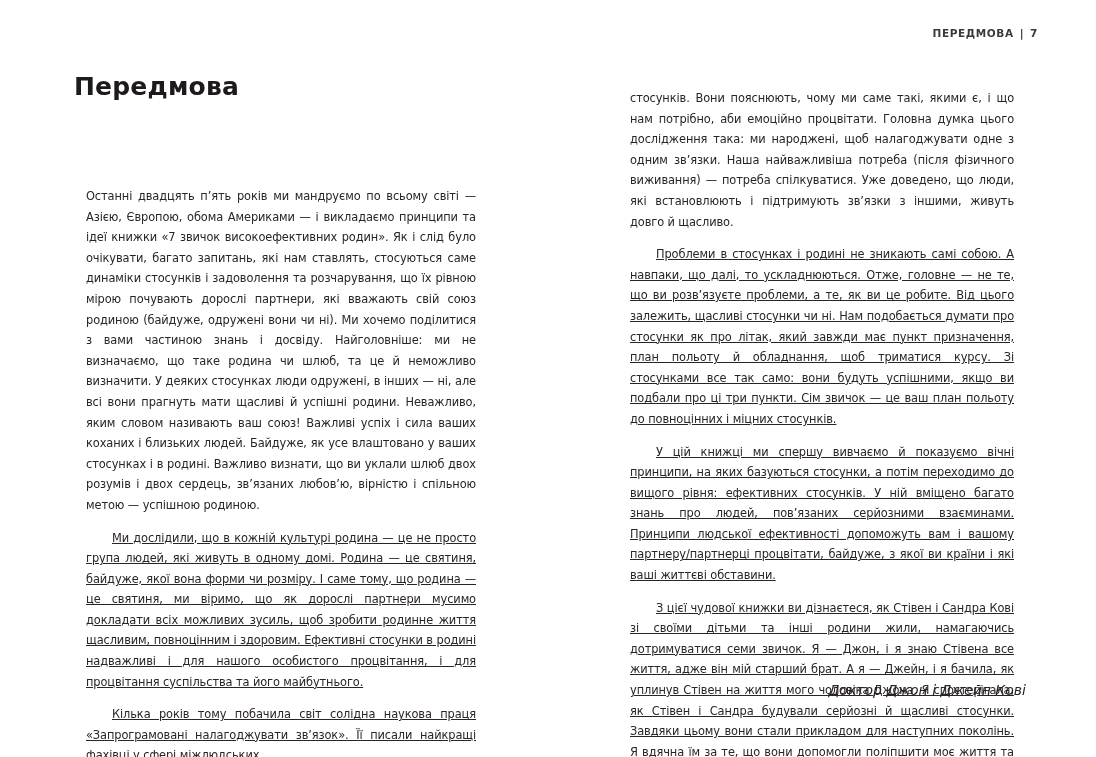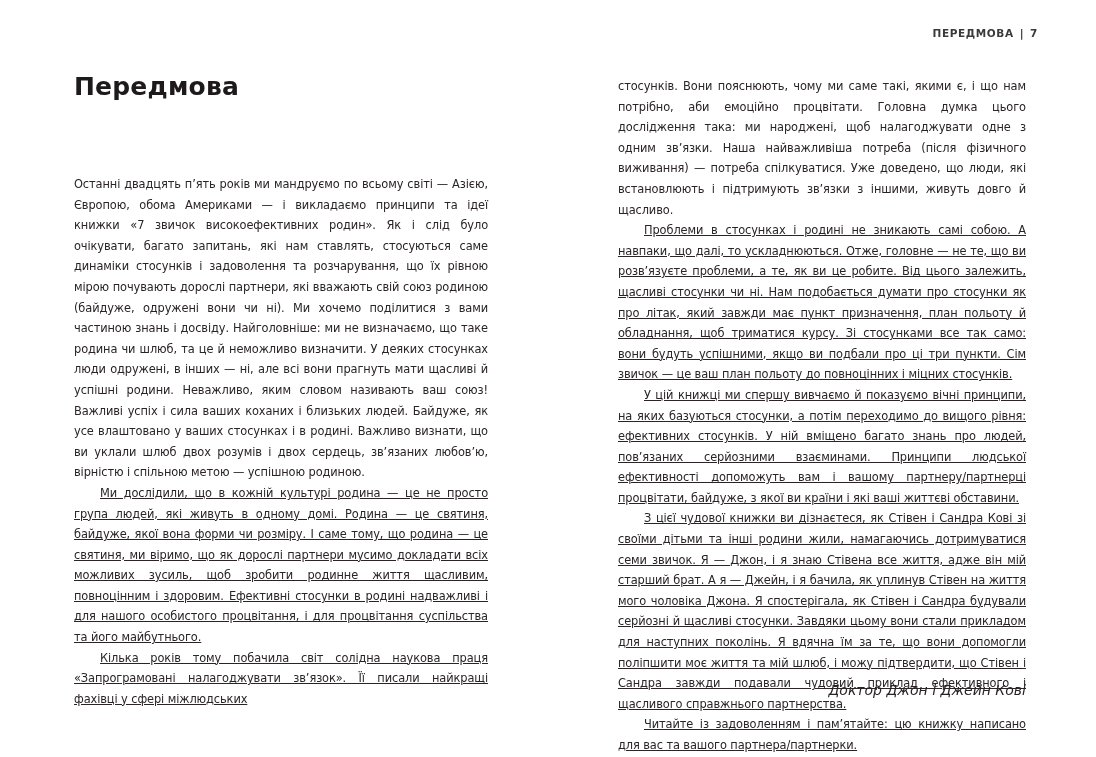--- a/index.html
+++ b/index.html
@@ -9,21 +9,21 @@
                   font-weight: bold; letter-spacing: 0.6px; color: #3a3a3a; text-align: right; }
   .running-head .sep { margin: 0 6px; }
   .page { position: absolute; }
   .page.left { left: 74px; top: 0; width: 414px; }
   .page.right { left: 618px; top: 0; width: 408px; }
   .chapter-title { position: absolute; left: 74px; top: 72px; margin: 0;
                    font-family: "DejaVu Sans", sans-serif; font-weight: bold;
                    font-size: 25px; color: #1e1a1b; letter-spacing: 0.2px; }
   .body-text { font-size: 11.4px; line-height: 20.6px; text-align: justify;
                hyphens: manual; letter-spacing: -0.1px; }
-  .body-text p { margin: 0; text-indent: 0; }
+  .body-text p { margin: 12px; text-indent: 0; }
   .body-text p.indent { text-indent: 26px; text-decoration: underline; }
   .left .body-text { position: absolute; top: 174px; width: 414px; }
   .right .body-text { position: absolute; top: 76px; width: 408px; }
   .signature { position: absolute; top: 682px; right: 0; font-style: italic;
                font-size: 14px; color: #2a2426; }
 </style>
 </head>
 <body>
 
 <div class="running-head">

